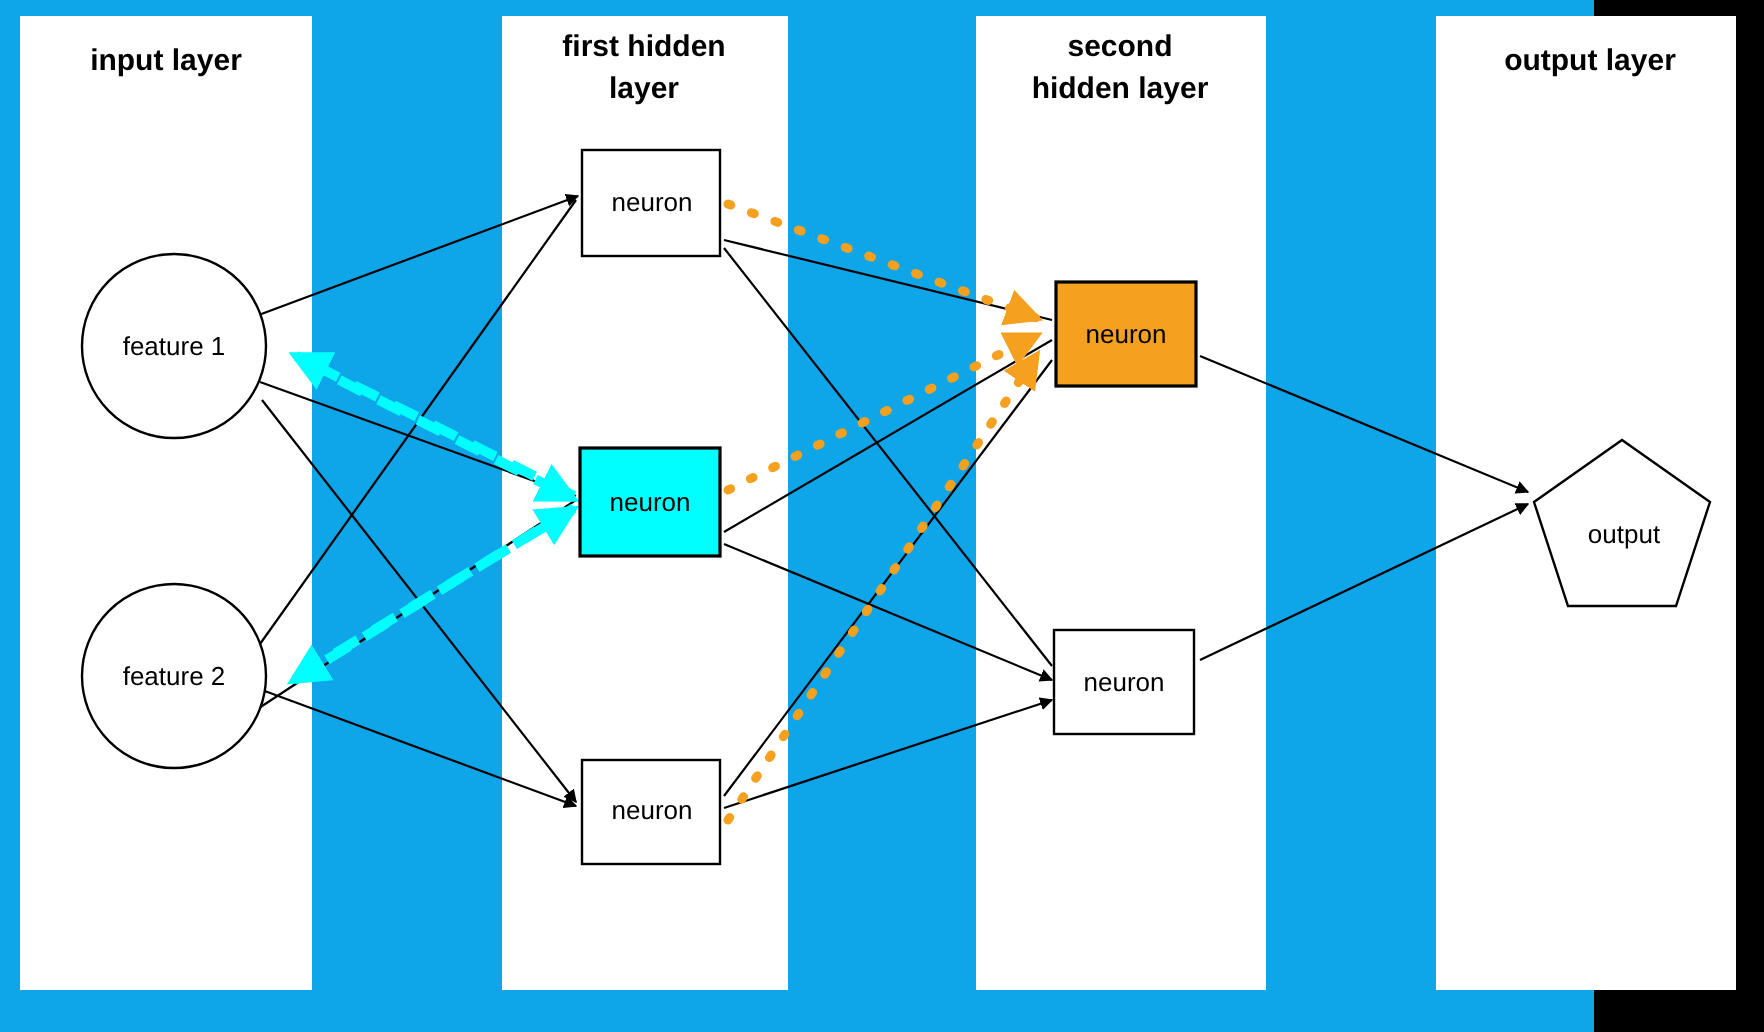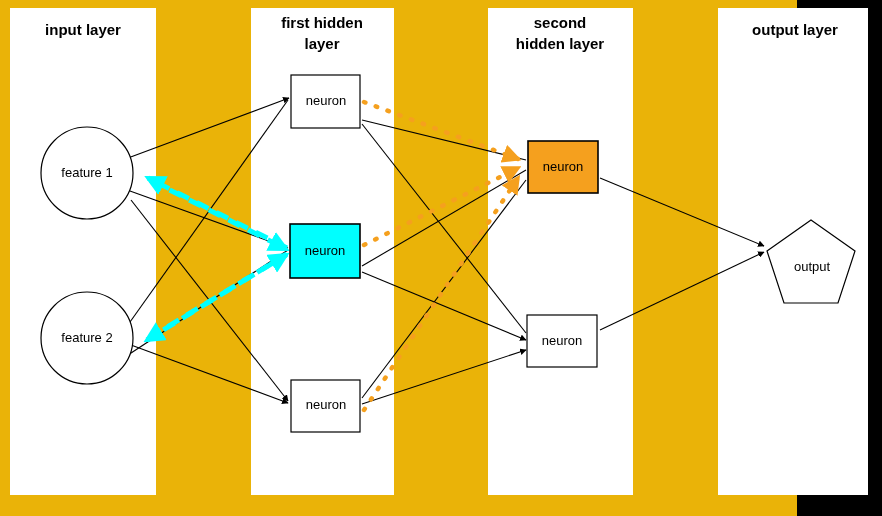--- a/index.html
+++ b/index.html
@@ -10,21 +10,21 @@
   body {
     width: 882px;
     height: 516px;
     overflow: hidden;
     font-family: "Liberation Sans", sans-serif;
   }
   #diagram-root {
     position: relative;
     width: 797px;
     height: 516px;
-    background: #eab308;
+    background: #0ea5e9;
   }
   svg.canvas {
     position: absolute;
     top: 0;
     left: 0;
     width: 882px;
     height: 516px;
     display: block;
   }
   .panel-rect {

